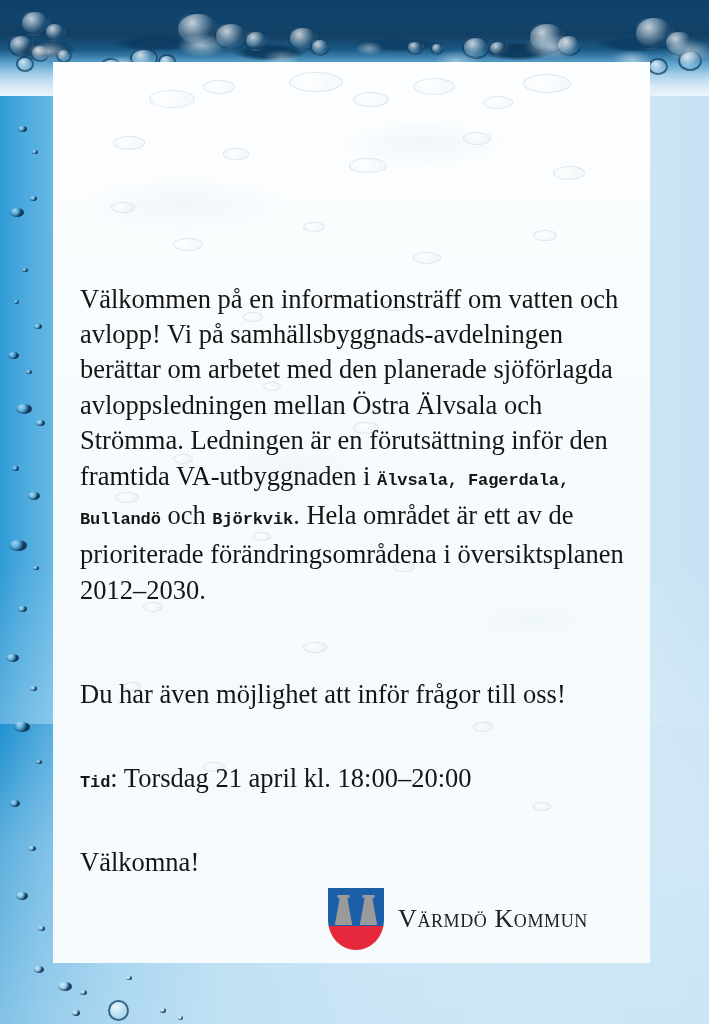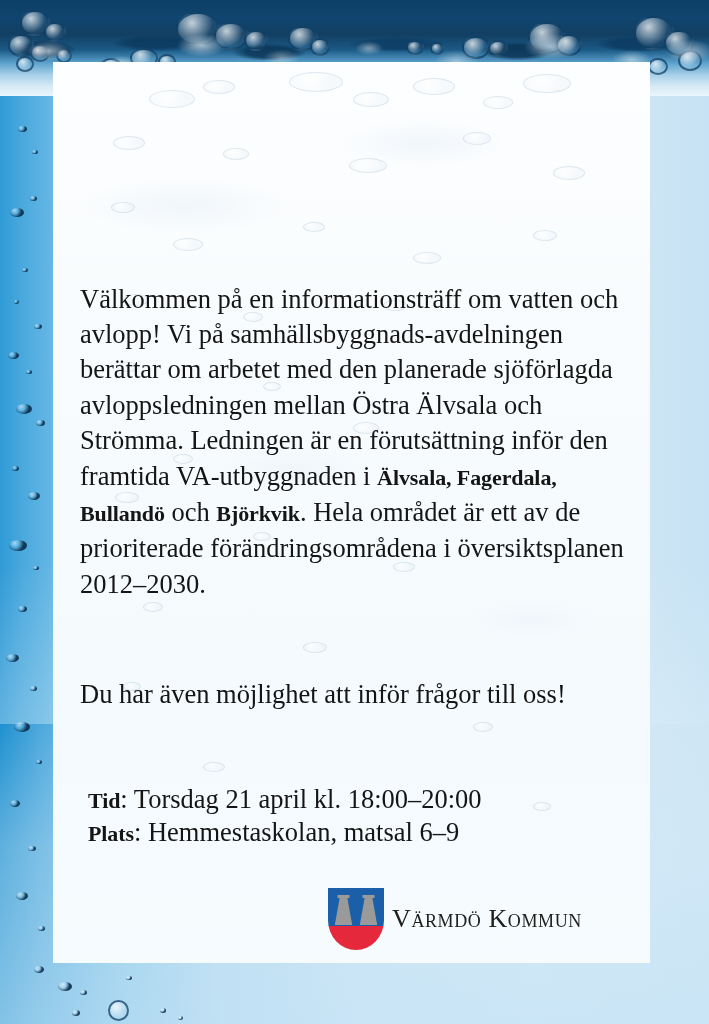--- a/index.html
+++ b/index.html
@@ -169,49 +169,48 @@
     width: 548px;
     font-family: "Liberation Serif", serif;
     font-size: 26.5px;
     line-height: 35.4px;
     color: #151515;
   }
   #para-intro { top: 193px; }
   #para-questions { top: 588px; }
 
   .b-sans {
-    font-family: Liberation Serif, serif;
+    font-family: Liberation Mono, monospace;
     font-weight: bold;
-    font-size: 22px;
+    font-size: 17px;
     letter-spacing: -0.1px;
   }
 
   .detail-line {
     position: absolute;
-    left: 9px;
+    left: 1px;
     width: 548px;
     font-family: "Liberation Serif", serif;
     font-size: 26.5px;
     line-height: 32px;
     color: #151515;
     white-space: nowrap;
-    margin-top: 21px;
   }
   #line-tid { top: 700px; }
   #line-plats { top: 733px; }
   #line-valkomna { top: 784px; }
 
   
   .logo-block {
     position: absolute;
     left: 249px;
     top: 826px;
     display: flex;
     align-items: center;
-    gap: 8px;
+    gap: 14px;
   }
   .shield {
     position: relative;
     width: 56px;
     height: 62px;
     flex: none;
   }
   .shield svg { display: block; }
   .logo-word {
     font-family: "Liberation Serif", serif;
@@ -331,22 +330,22 @@
 
     <div class="content">
 
 
       <p class="body-text" id="para-intro"><span>Välkommen på en informationsträff om vatten och avlopp! Vi på samhällsbyggnads-avdelningen berättar om arbetet med den planerade sjöförlagda avloppsledningen mellan Östra Älvsala och Strömma. Ledningen är en förutsättning inför den framtida VA-utbyggnaden i </span><span class="b-sans">Älvsala, Fagerdala,</span><span> </span><span class="b-sans">Bullandö</span><span> och </span><span class="b-sans">Björkvik</span><span>.  Hela området är ett av de prioriterade förändringsområdena i översiktsplanen 2012–2030.</span></p>
 
       <p class="body-text" id="para-questions">Du har även möjlighet att inför frågor till oss!</p>
 
       <div class="detail-line" id="line-tid"><span class="b-sans">Tid</span><span>: </span><span>Torsdag 21 april kl. 18:00–20:00</span></div>
 
-      <div class="detail-line" id="line-plats"><span class="b-sans">Plats</span><span>: </span><span>Hemmestaskolan, matsal 6–9</span></div>
-
+
+      <div class="detail-line" id="line-valkomna">Välkomna!</div>
 
       <div class="logo-block">
         <div class="shield">
           <svg width="56" height="62" viewBox="0 0 56 62" xmlns="http://www.w3.org/2000/svg">
             <defs>
               <clipPath id="shieldClip">
                 <path d="M0,0 H56 V32 A28,30 0 0 1 28,62 A28,30 0 0 1 0,32 Z"></path>
               </clipPath>
             </defs>
             <g clip-path="url(#shieldClip)">

